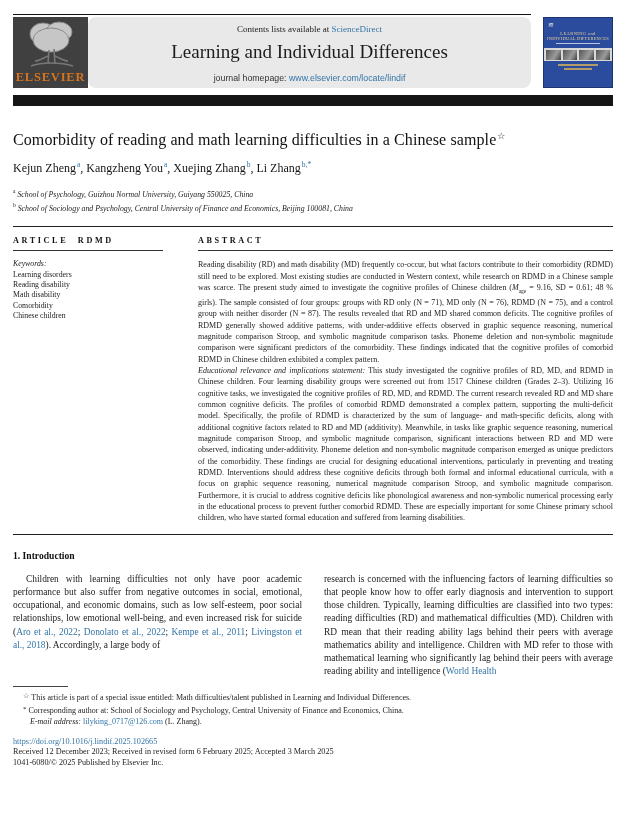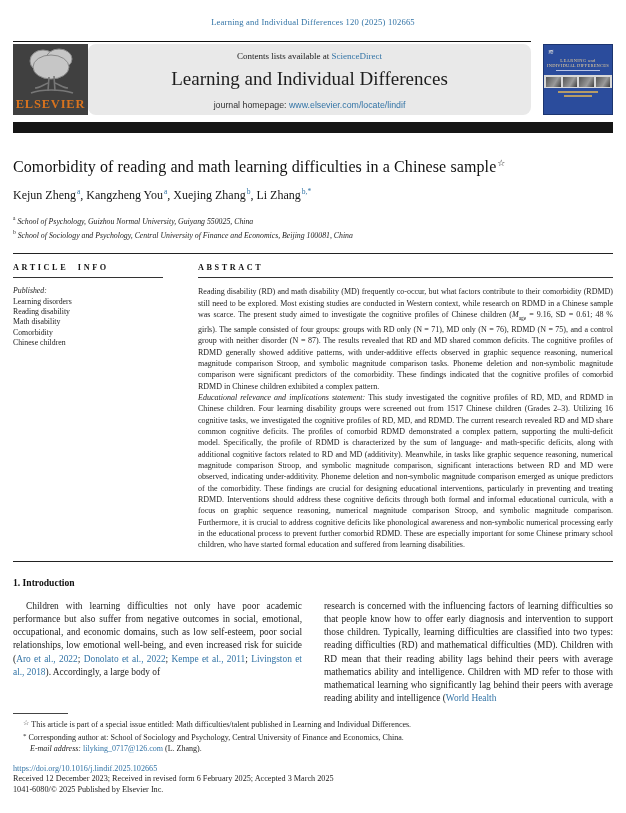--- a/index.html
+++ b/index.html
@@ -86,21 +86,20 @@
   .fn-mark{ font-size:7px; vertical-align:2px; margin-right:2px; }
   .fn.email{ padding-left:17px; }
 
   .footer-block{ margin-top:9px; font-size:8.2px; line-height:10.6px; color:#1d1d1d; }
 </style>
 </head>
 <body>
 
 <div class="page">
 
-  <div class="top-citation">Learning and Individual Differences 120 (2025) 102665</div>
 
   <div class="header-rule"></div>
 
   <div class="header-row">
 
     <div class="elsevier-block">
       <svg width="60" height="54" viewBox="0 0 60 54">
         <g stroke="#8a8a8a" fill="#c6c6c6">
           <ellipse cx="22" cy="16" rx="13" ry="11" stroke-width="1"></ellipse>
           <ellipse cx="38" cy="14" rx="13" ry="10" stroke-width="1"></ellipse>
@@ -155,23 +154,23 @@
 
     <div class="affiliations">
       <div><sup>a</sup><span> School of Psychology, Guizhou Normal University, Guiyang 550025, China</span></div>
       <div><sup>b</sup><span> School of Sociology and Psychology, Central University of Finance and Economics, Beijing 100081, China</span></div>
     </div>
 
     <div class="mid-rule"></div>
 
     <div class="info-abstract">
       <div class="info-col">
-        <div class="col-heading">ARTICLE INFO</div>
+        <div class="col-heading">ARTICLE RDMD</div>
         <div class="keywords">
-          <div class="kw-label">Published:</div>
+          <div class="kw-label">Keywords:</div>
           <div>Learning disorders</div>
           <div>Reading disability</div>
           <div>Math disability</div>
           <div>Comorbidity</div>
           <div>Chinese children</div>
         </div>
       </div>
       <div class="abstract-col">
         <div class="col-heading">ABSTRACT</div>
         <div class="abstract-text">

